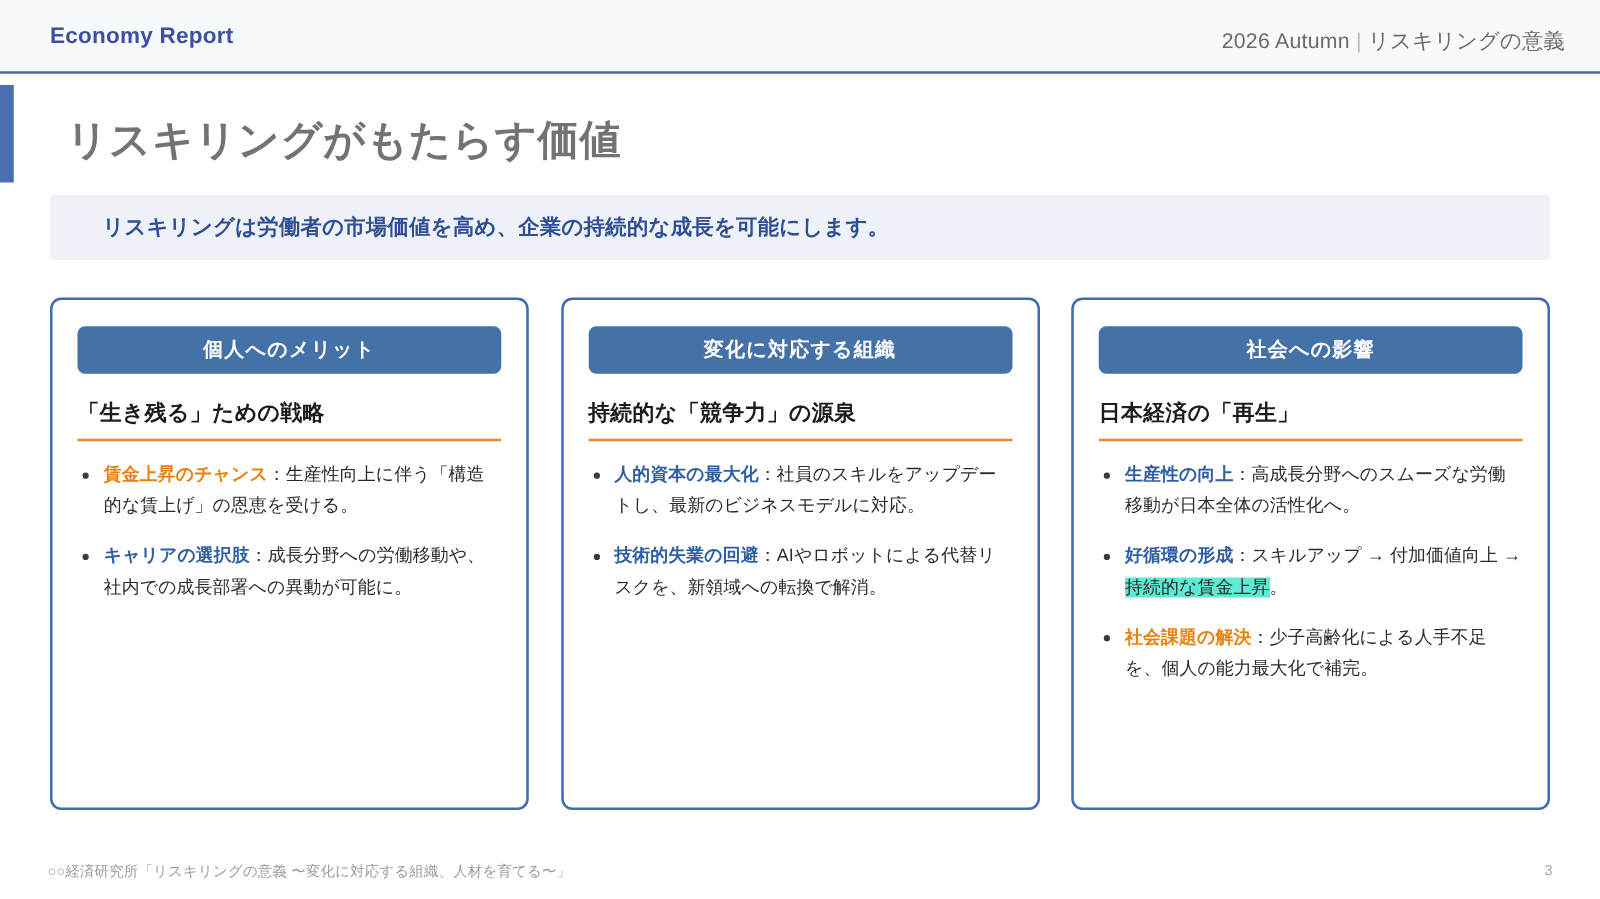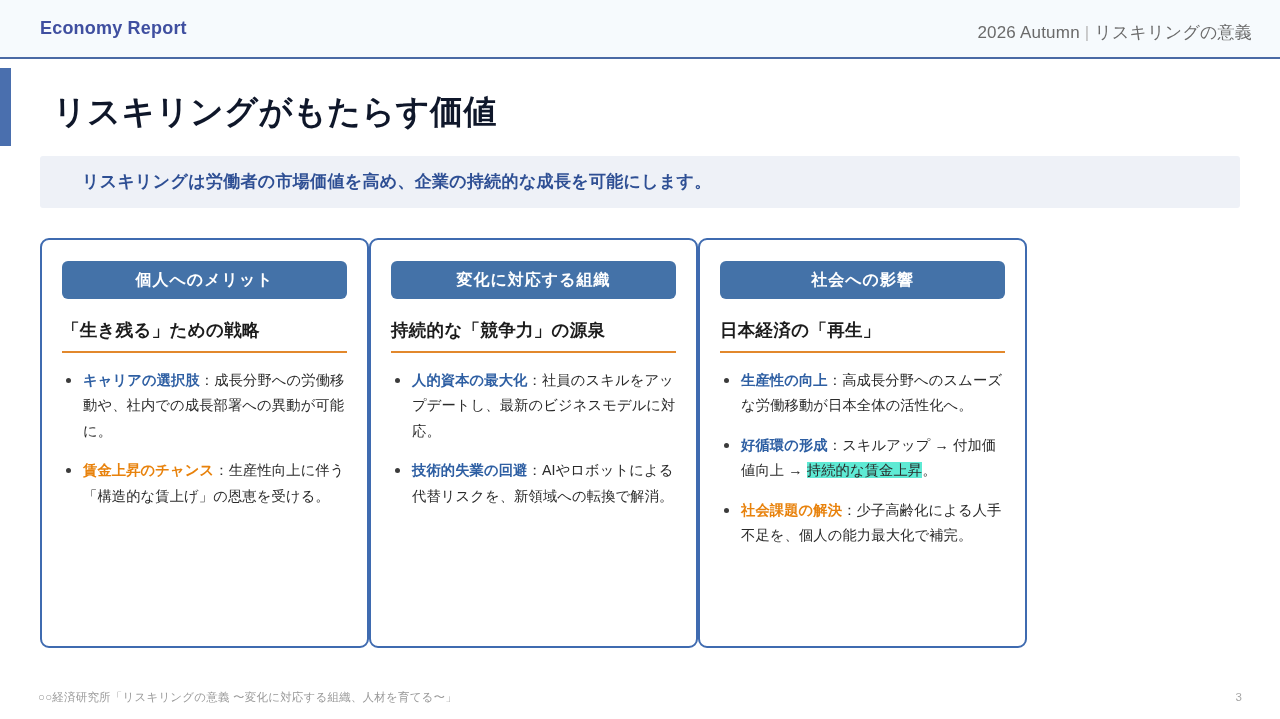--- a/index.html
+++ b/index.html
@@ -57,21 +57,21 @@
     width: 11px;
     height: 78px;
     background: #4a6fae;
   }
   .slide-title {
     position: absolute;
     left: 53px;
     top: 90px;
     font-size: 33px;
     font-weight: bold;
-    color: #0f172a;
+    color: #737373;
     letter-spacing: .5px;
   }
 
   
   .lead-banner {
     position: absolute;
     left: 40px;
     top: 156px;
     width: 1200px;
     height: 52px;
@@ -89,21 +89,21 @@
     color: #2e4f94;
     letter-spacing: .3px;
     white-space: nowrap;
   }
 
   
   .cards-row {
     position: absolute;
     left: 40px;
     top: 238px;
-    width: 987px;
+    width: 1200px;
     display: flex;
     justify-content: space-between;
   }
   .card {
     width: 383px;
     height: 410px;
     border: 2px solid #3f6bb0;
     border-radius: 9px;
     background: #ffffff;
     box-sizing: border-box;
@@ -210,24 +210,24 @@
 </div>
 
 <div class="cards-row">
 
   <div class="card">
     <div class="card-header">個人へのメリット</div>
     <div class="card-subhead">「生き残る」ための戦略</div>
     <div class="card-divider"></div>
     <ul class="bullet-list">
       <li class="bullet-item">
+        <span class="lead-term orange">賃金上昇のチャンス</span><span>：</span><span>生産性向上に伴う「構造的な賃上げ」の恩恵を受ける。</span>
+      </li>
+      <li class="bullet-item">
         <span class="lead-term blue">キャリアの選択肢</span><span>：</span><span>成長分野への労働移動や、社内での成長部署への異動が可能に。</span>
-      </li>
-      <li class="bullet-item">
-        <span class="lead-term orange">賃金上昇のチャンス</span><span>：</span><span>生産性向上に伴う「構造的な賃上げ」の恩恵を受ける。</span>
       </li>
     </ul>
   </div>
 
   <div class="card">
     <div class="card-header">変化に対応する組織</div>
     <div class="card-subhead">持続的な「競争力」の源泉</div>
     <div class="card-divider"></div>
     <ul class="bullet-list">
       <li class="bullet-item">

